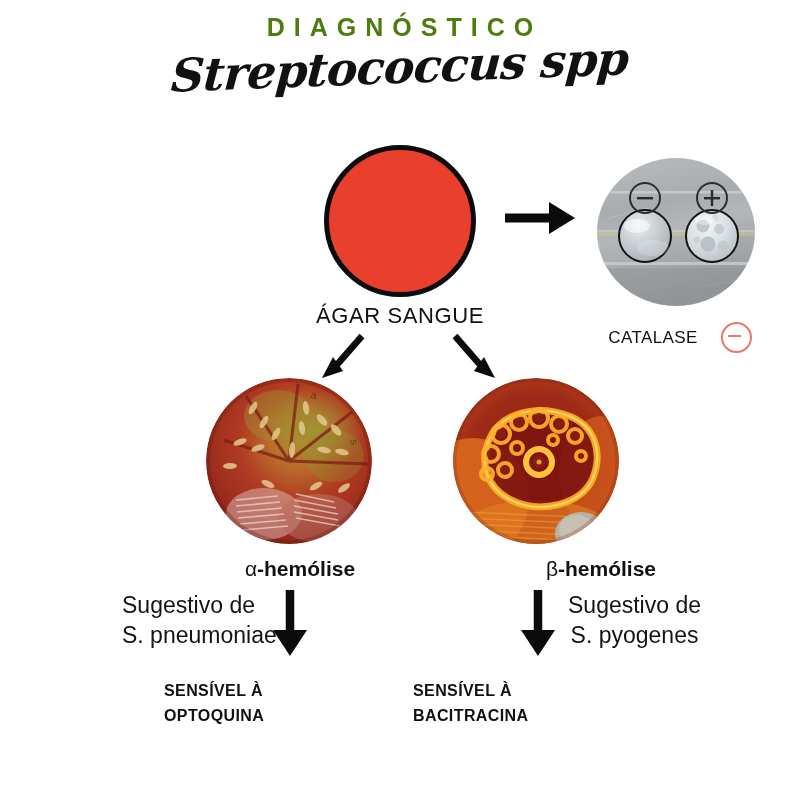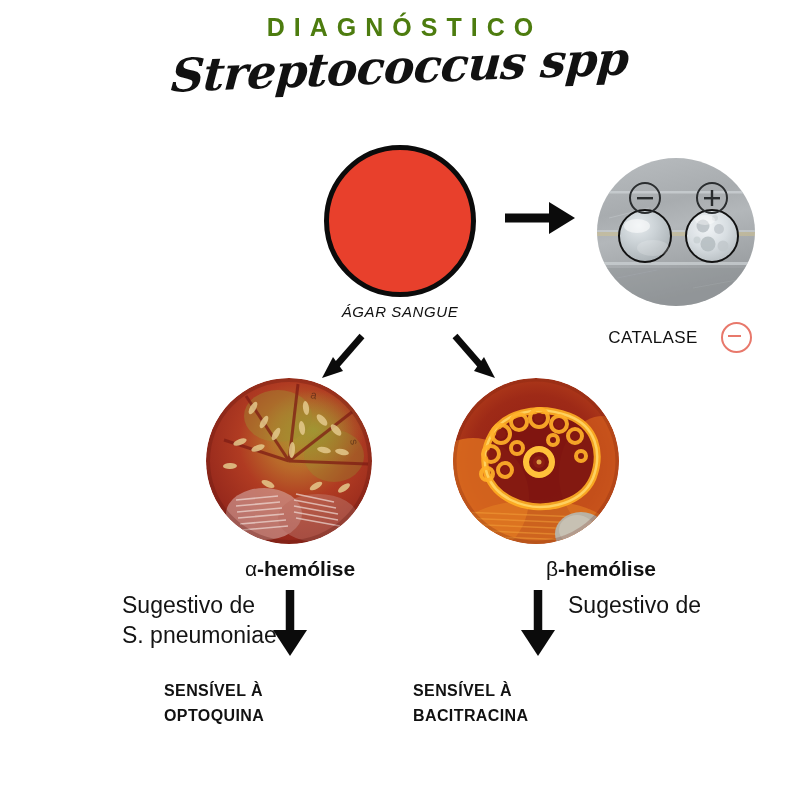--- a/index.html
+++ b/index.html
@@ -64,24 +64,23 @@
     height: 152px;
     border-radius: 50%;
     background: #E8402C;
     border: 5px solid #0b0b0b;
     box-sizing: border-box;
   }
   #agar-label {
     left: 300px;
     top: 303px;
     width: 200px;
-    font-size: 15px;
+    font-size: 22px;
     font-weight: 500;
     letter-spacing: 0.6px;
-    font-style: italic;
   }
 
   
   #catalase-photo {
     position: absolute;
     left: 597px;
     top: 158px;
     width: 158px;
     height: 148px;
     border-radius: 50%;
@@ -428,20 +427,21 @@
 <div id="beta-label" class="hemo-label">
   <span class="greek">β</span><span>-hemólise</span>
 </div>
 
 <div id="alpha-sugest" class="sugest">
   <span>Sugestivo de</span>
   <span class="sp">S. pneumoniae</span>
 </div>
 <div id="beta-sugest" class="sugest">
   <span>Sugestivo de</span>
+  <span class="sp">S. pyogenes</span>
 </div>
 
 <svg id="arrow-alpha-down" class="arrow-svg" width="44" height="70" viewBox="0 0 44 70">
   <path d="M22,2 L22,46" stroke="#0b0b0b" stroke-width="8.5"></path>
   <path d="M5,42 L39,42 L22,68 Z" fill="#0b0b0b"></path>
 </svg>
 <svg id="arrow-beta-down" class="arrow-svg" width="44" height="70" viewBox="0 0 44 70">
   <path d="M22,2 L22,46" stroke="#0b0b0b" stroke-width="8.5"></path>
   <path d="M5,42 L39,42 L22,68 Z" fill="#0b0b0b"></path>
 </svg>

